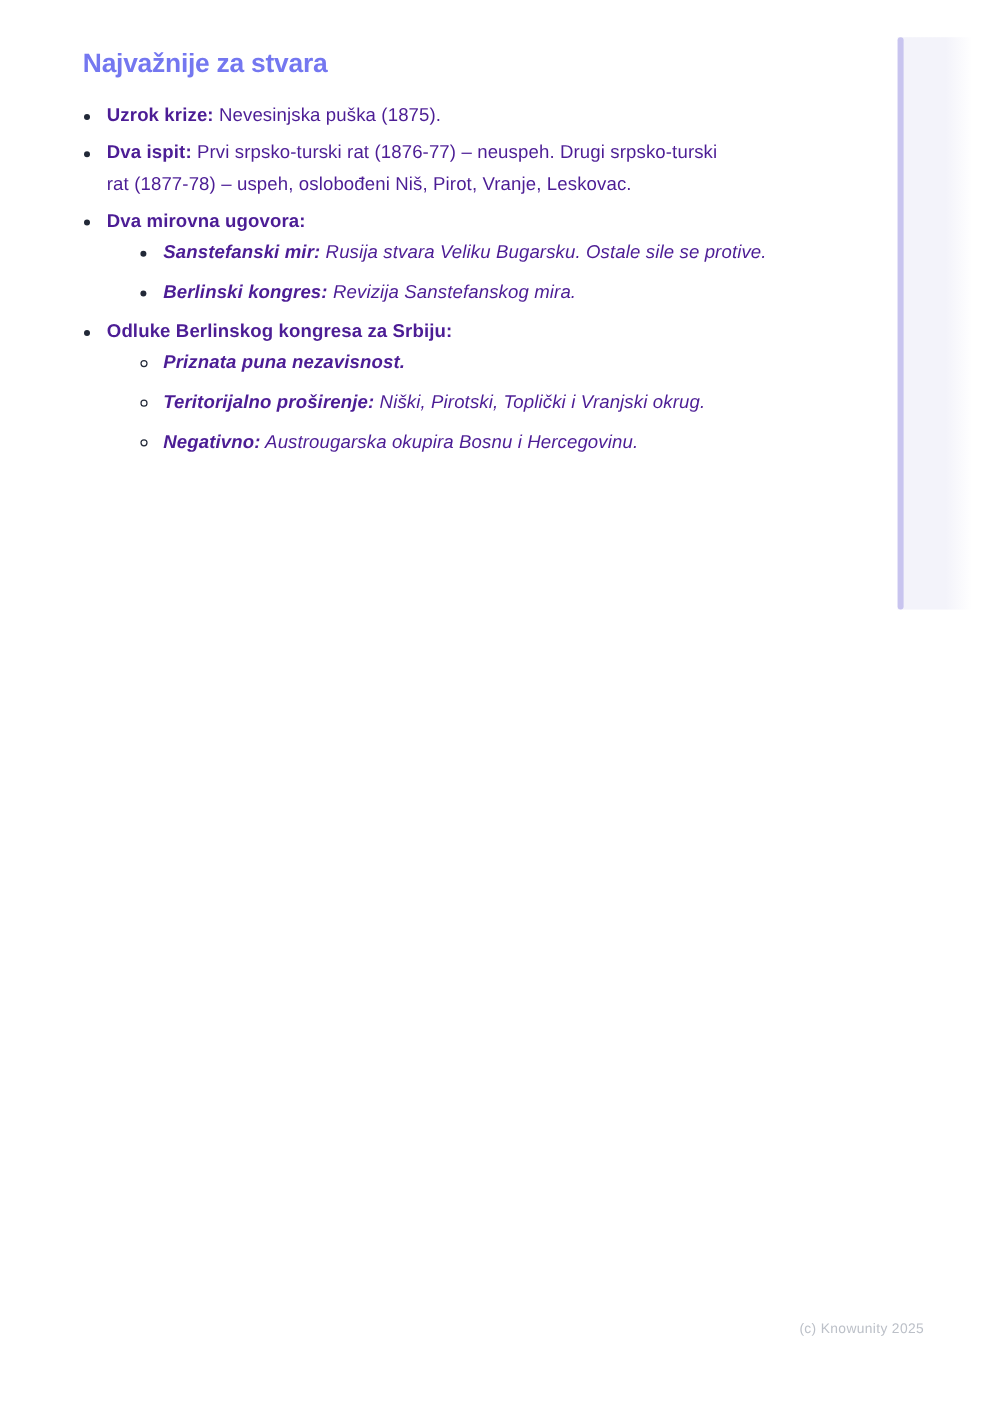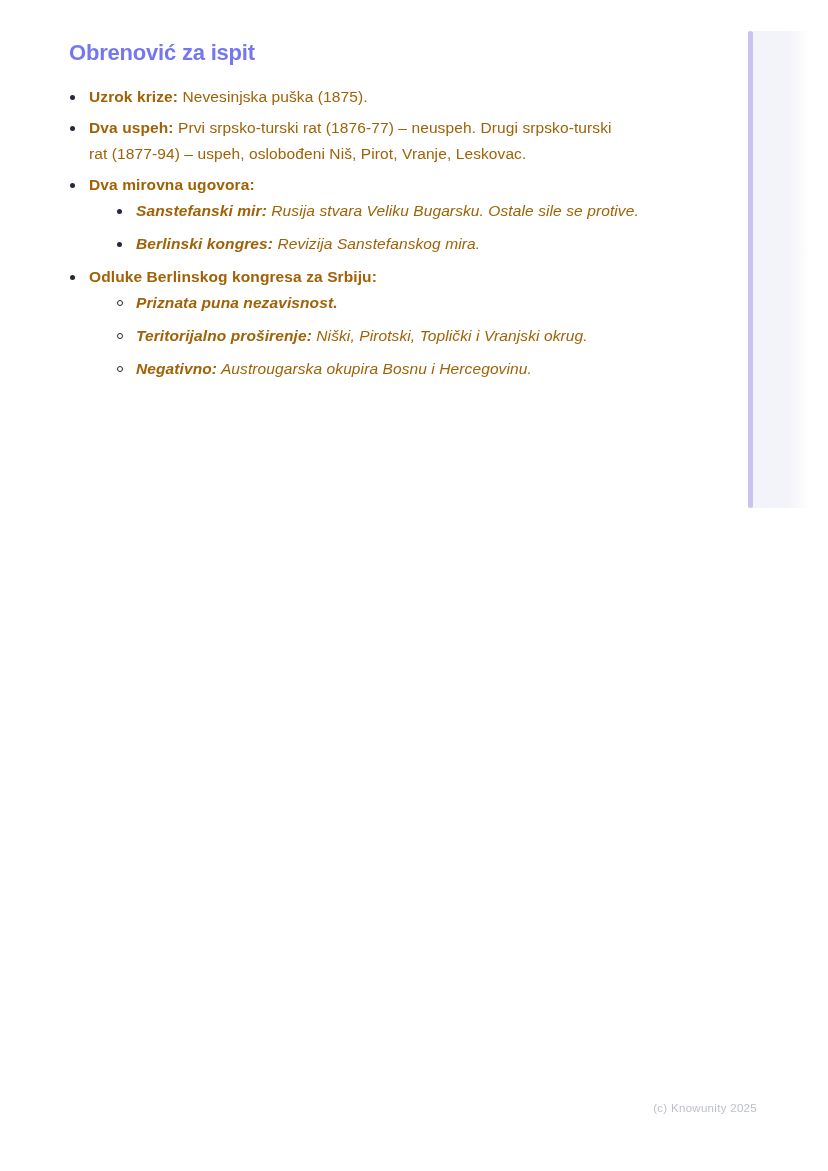--- a/index.html
+++ b/index.html
@@ -78,41 +78,41 @@
     position: absolute;
     left: 0;
     top: 0;
     bottom: 0;
     width: 5px;
     border-radius: 3px;
   }
   .footer {
     position: absolute;
     top: 1102px;
-    right: 71px;
+    right: 58px;
     font-size: 11.5px;
     letter-spacing: 0.3px;
   }
 </style>
 </head>
 <body>
 
 <div class="page">
 
   <aside class="side-panel" style="background: linear-gradient(90deg, rgb(243, 243, 250) 0px, rgb(243, 243, 250) 40px, rgb(255, 255, 255) 62px);">
     <div class="accent-bar" style="background: rgb(200, 196, 239);"></div>
   </aside>
 
-  <h1 class="title" style="color: rgb(116, 119, 240);">Obrenović za ispit</h1>
+  <h1 class="title" style="color: rgb(116, 119, 240);">Najvažnije za stvara</h1>
 
-  <div class="notes" id="notes-root" style="color: #a16207;">
+  <div class="notes" id="notes-root" style="color: #4c1d95;">
       <ul class="notes-ul">
         <li><span class="marker disc" style="background: rgb(34, 41, 56); border-color: rgb(34, 41, 56);"></span><b>Uzrok krize:</b><span> Nevesinjska puška (1875).</span></li>
-        <li><span class="marker disc" style="background: rgb(34, 41, 56); border-color: rgb(34, 41, 56);"></span><b>Dva uspeh:</b><span> Prvi srpsko-turski rat (1876-77) – neuspeh. Drugi srpsko-turski
-rat (1877-94) – uspeh, oslobođeni Niš, Pirot, Vranje, Leskovac.</span></li>
+        <li><span class="marker disc" style="background: rgb(34, 41, 56); border-color: rgb(34, 41, 56);"></span><b>Dva ispit:</b><span> Prvi srpsko-turski rat (1876-77) – neuspeh. Drugi srpsko-turski
+rat (1877-78) – uspeh, oslobođeni Niš, Pirot, Vranje, Leskovac.</span></li>
         <li><span class="marker disc" style="background: rgb(34, 41, 56); border-color: rgb(34, 41, 56);"></span><b>Dva mirovna ugovora:</b><ul class="notes-ul nested"><li><span class="marker disc" style="background: rgb(34, 41, 56); border-color: rgb(34, 41, 56);"></span><b>Sanstefanski mir:</b><span> Rusija stvara Veliku Bugarsku. Ostale sile se protive.</span></li><li><span class="marker disc" style="background: rgb(34, 41, 56); border-color: rgb(34, 41, 56);"></span><b>Berlinski kongres:</b><span> Revizija Sanstefanskog mira.</span></li></ul></li>
         <li><span class="marker disc" style="background: rgb(34, 41, 56); border-color: rgb(34, 41, 56);"></span><b>Odluke Berlinskog kongresa za Srbiju:</b><ul class="notes-ul nested"><li><span class="marker circle" style="background: rgb(34, 41, 56); border-color: rgb(34, 41, 56);"></span><b>Priznata puna nezavisnost.</b></li><li><span class="marker circle" style="background: rgb(34, 41, 56); border-color: rgb(34, 41, 56);"></span><b>Teritorijalno proširenje:</b><span> Niški, Pirotski, Toplički i Vranjski okrug.</span></li><li><span class="marker circle" style="background: rgb(34, 41, 56); border-color: rgb(34, 41, 56);"></span><b>Negativno:</b><span> Austrougarska okupira Bosnu i Hercegovinu.</span></li></ul></li>
       </ul>
     </div>
 
   <div class="footer" style="color: rgb(188, 192, 200);">(c) Knowunity 2025</div>
 
 </div>
 
 </body></html>

